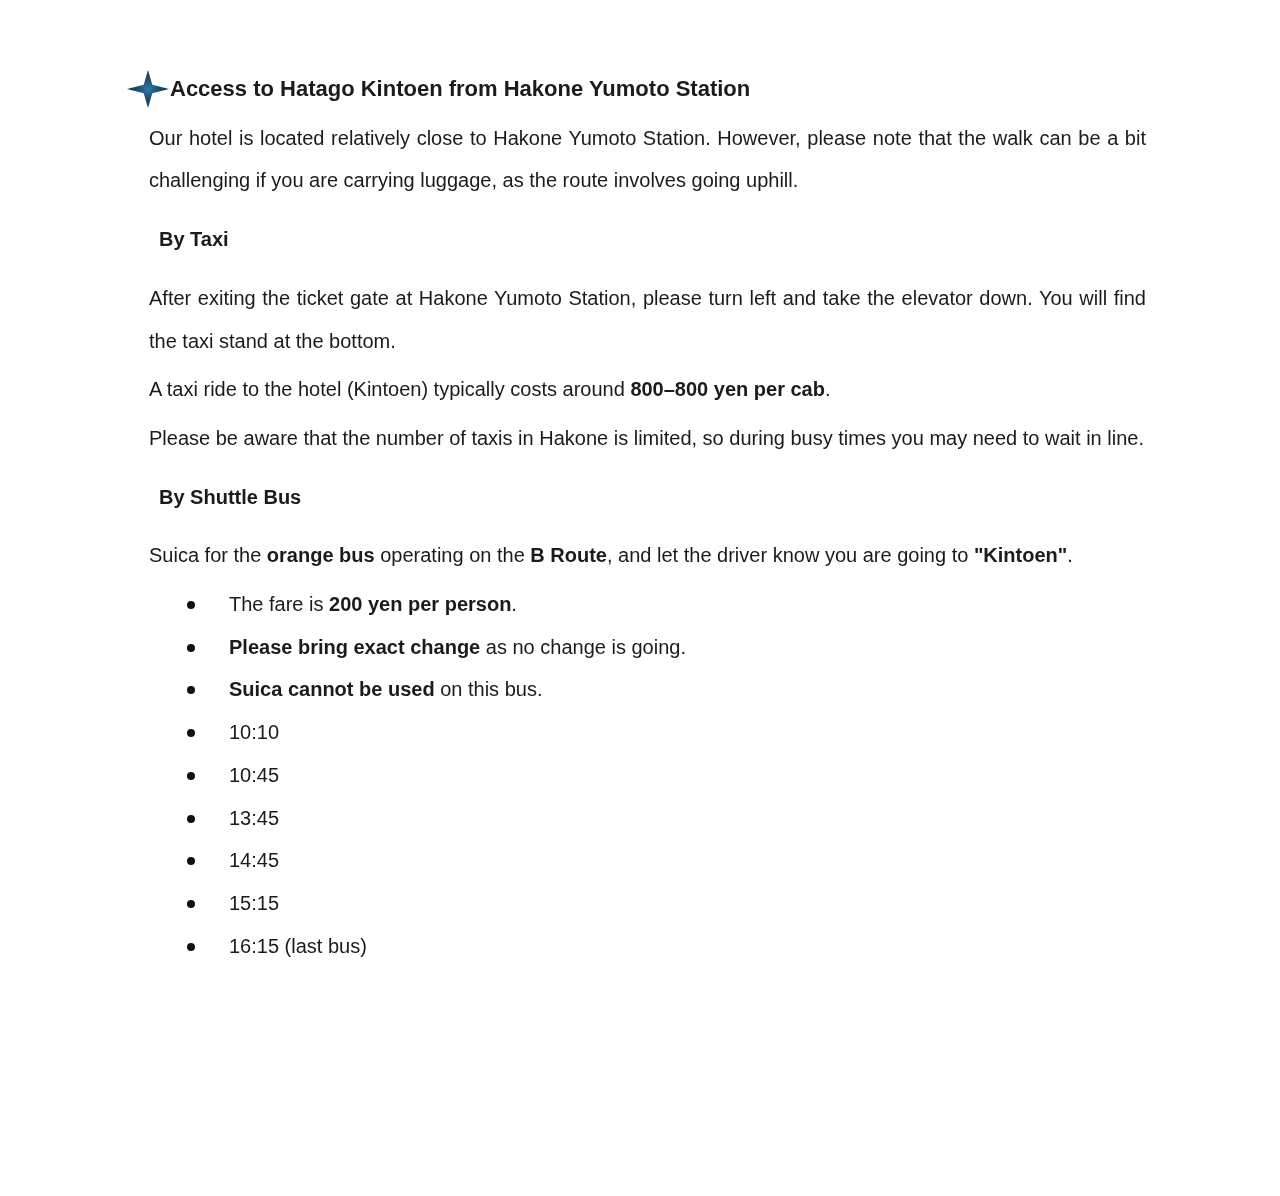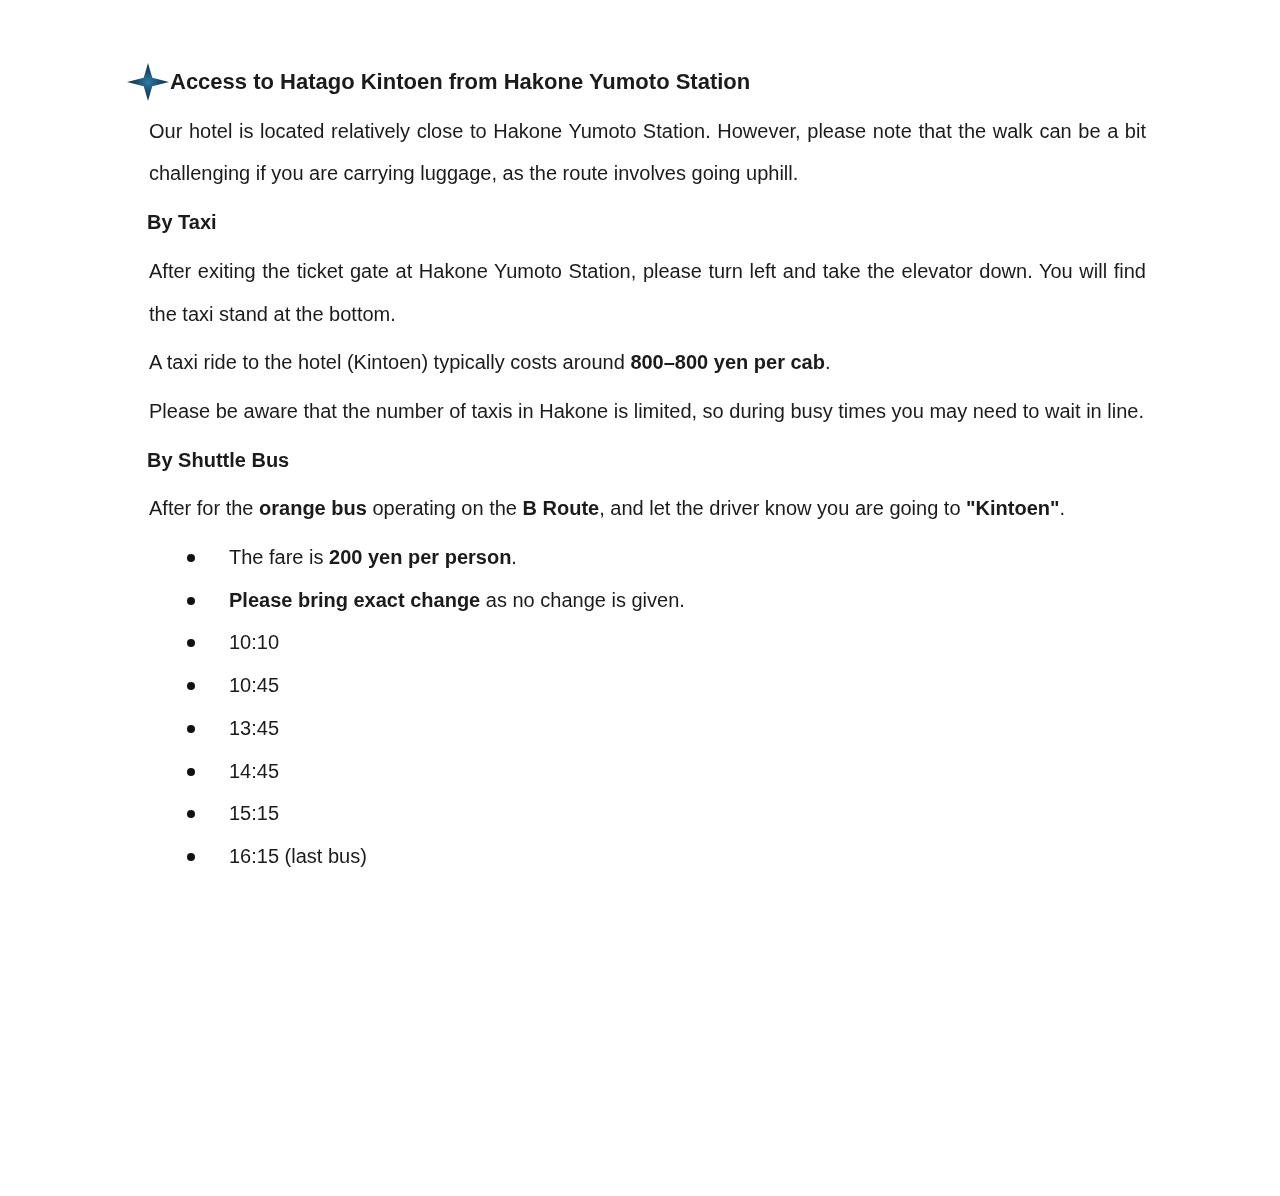--- a/index.html
+++ b/index.html
@@ -11,21 +11,21 @@
     height: 1196px;
     background: #ffffff;
     font-family: "Liberation Sans", sans-serif;
     color: #1b1b1b;
     position: relative;
     overflow: hidden;
   }
   .doc {
     position: absolute;
     left: 143px;
-    top: 61px;
+    top: 68px;
     width: 1009px;
     font-size: 20px;
     line-height: 42.7px;
   }
   .title-row {
     display: flex;
     align-items: center;
     font-size: 22px;
     font-weight: bold;
     line-height: 42.7px;
@@ -37,21 +37,21 @@
     height: 40px;
     margin-left: -16px;
     margin-right: 1px;
     flex: 0 0 auto;
   }
   .para {
     margin: 6px;
     text-align: justify;
   }
   .heading {
-    margin: 4px;
+    margin: 16px;
     font-size: 20px;
     font-weight: bold;
     line-height: 42.7px;
   }
   ul.bullets {
     list-style: none;
     margin: 0;
     padding: 0;
   }
   ul.bullets li {
@@ -90,30 +90,34 @@
   </h1>
 
   <p class="para"><span>Our hotel is located relatively close to Hakone Yumoto Station. However, please note that the walk can be a bit challenging if you are carrying luggage, as the route involves going uphill.</span></p>
 
   <h2 class="heading">By Taxi</h2>
   <p class="para"><span>After exiting the ticket gate at Hakone Yumoto Station, please turn left and take the elevator down. You will find the taxi stand at the bottom.</span></p>
   <p class="para"><span>A taxi ride to the hotel (Kintoen) typically costs around </span><b>800–800 yen per cab</b><span>.</span></p>
   <p class="para"><span>Please be aware that the number of taxis in Hakone is limited, so during busy times you may need to wait in line.</span></p>
 
   <h2 class="heading">By Shuttle Bus</h2>
-  <p class="para"><span>After for the </span><b>orange bus</b><span> operating on the </span><b>B Route</b><span>, and let the driver know you are going to </span><b>"Kintoen"</b><span>.</span></p>
+  <p class="para"><span>Suica for the </span><b>orange bus</b><span> operating on the </span><b>B Route</b><span>, and let the driver know you are going to </span><b>"Kintoen"</b><span>.</span></p>
 
   <ul class="bullets">
     <li>
       <span class="dot"></span>
       <span><span>The fare is </span><b>200 yen per person</b><span>.</span></span>
     </li>
     <li>
       <span class="dot"></span>
-      <span><b>Please bring exact change</b><span> as no change is given.</span></span>
+      <span><b>Please bring exact change</b><span> as no change is going.</span></span>
+    </li>
+    <li>
+      <span class="dot"></span>
+      <span><b>Suica cannot be used</b><span> on this bus.</span></span>
     </li>
   </ul>
 
 
   <ul class="bullets">
     <li>
       <span class="dot"></span>
       <span>10:10</span>
     </li>
     <li>

